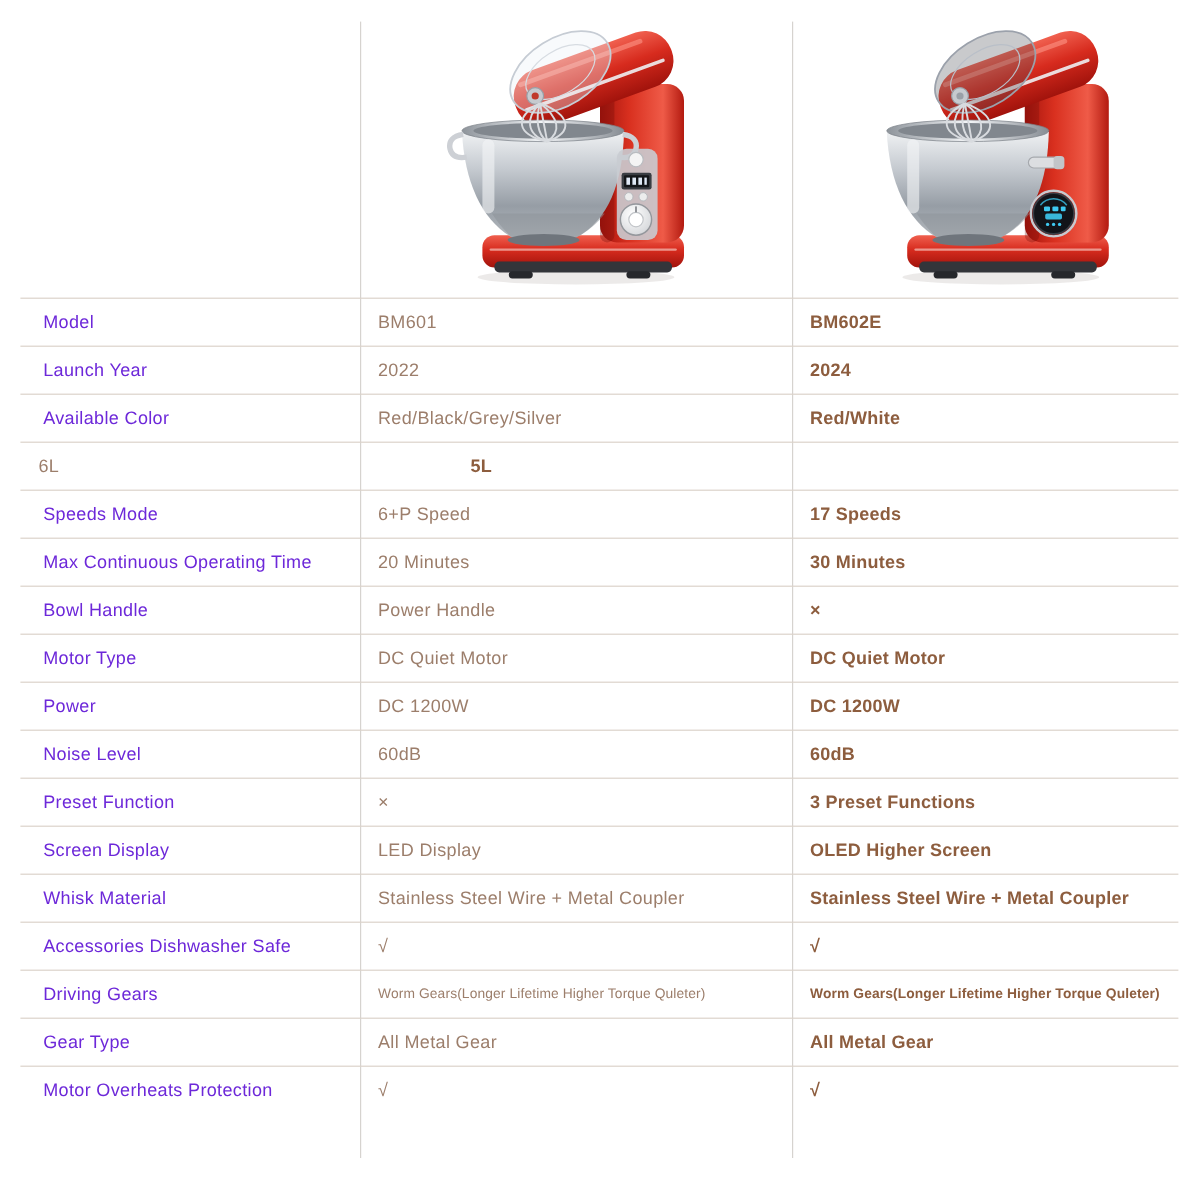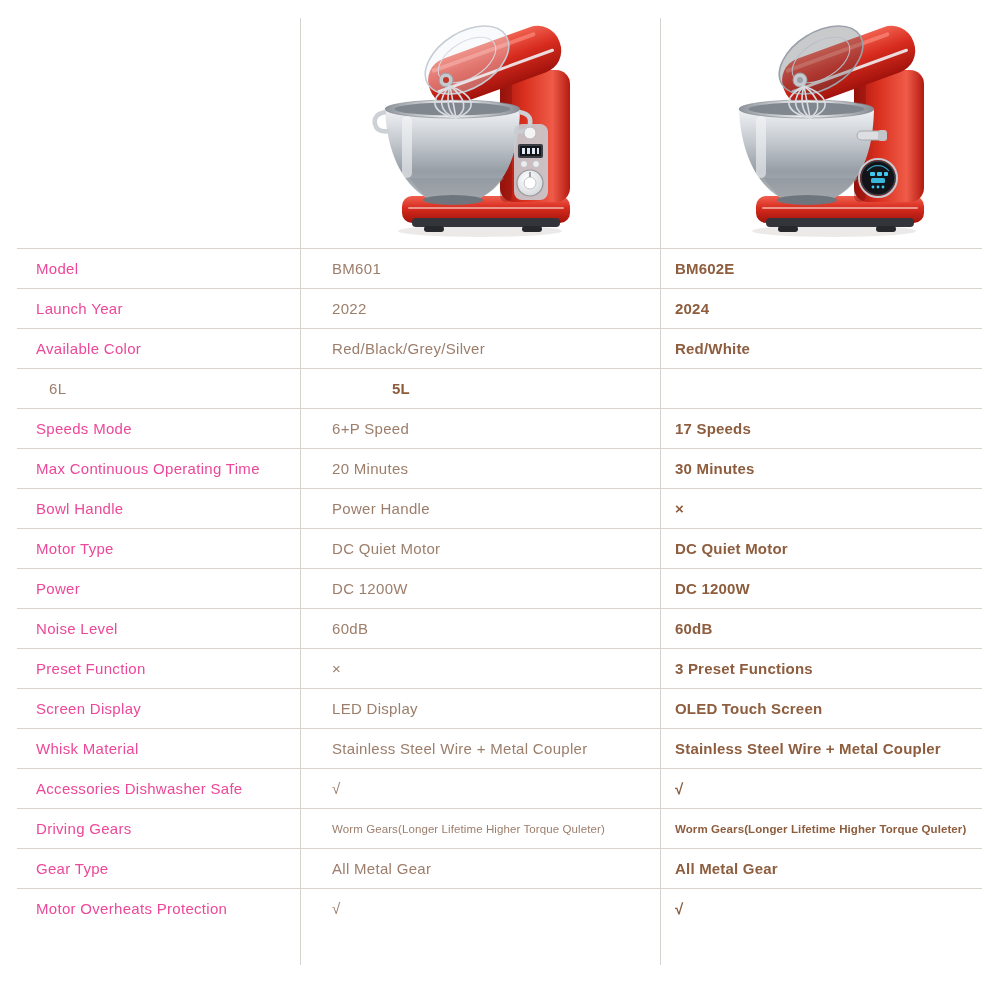--- a/index.html
+++ b/index.html
@@ -7,22 +7,22 @@
   .page {
     position:relative; width:1000px; height:1000px; background:#fff;
     font-family:"Liberation Sans", sans-serif; overflow:hidden;
   }
   .vline { position:absolute; top:18px; height:947px; width:1px; background:#d6d3cf; }
   .vline.v1 { left:300px; }
   .vline.v2 { left:660px; }
   .spec-table { position:absolute; left:17px; top:248px; width:965px; }
   .row { display:flex; height:40px; border-top:1px solid #dbd3ca; }
   .cell { display:flex; align-items:center; overflow:hidden; white-space:nowrap; }
-  .c-label { width:283px; padding-left:19px; color:#ec4899; font-size:15px; letter-spacing:0.3px; }
-  .c-mid   { width:360px; padding-left:32px; color:#9c7e6b; font-size:15px; letter-spacing:0.3px; }
+  .c-label { width:283px; padding-left:19px; color:#6d28d9; font-size:15px; letter-spacing:0.3px; }
+  .c-mid   { width:360px; padding-left:15px; color:#9c7e6b; font-size:15px; letter-spacing:0.3px; }
   .c-right { width:322px; padding-left:15px; color:#8d5d3e; font-size:15px; font-weight:bold; letter-spacing:0.2px;text-align:center; }
   .sm { font-size:11.5px; letter-spacing:0.1px; }
   .photo { position:absolute; top:12px; width:200px; height:232px; }
   .photo.left { left:372px; }
   .photo.right { left:726px; }
 </style>
 </head>
 <body>
 
 <div class="page">
@@ -278,21 +278,21 @@
 
     <div class="row">
       <div class="cell c-label">Preset Function</div>
       <div class="cell c-mid">×</div>
       <div class="cell c-right">3 Preset Functions</div>
     </div>
 
     <div class="row">
       <div class="cell c-label">Screen Display</div>
       <div class="cell c-mid">LED Display</div>
-      <div class="cell c-right">OLED Touch Screen</div>
+      <div class="cell c-right">OLED Higher Screen</div>
     </div>
 
     <div class="row">
       <div class="cell c-label">Whisk Material</div>
       <div class="cell c-mid">Stainless Steel Wire + Metal Coupler</div>
       <div class="cell c-right">Stainless Steel Wire + Metal Coupler</div>
     </div>
 
     <div class="row">
       <div class="cell c-label">Accessories Dishwasher Safe</div>

